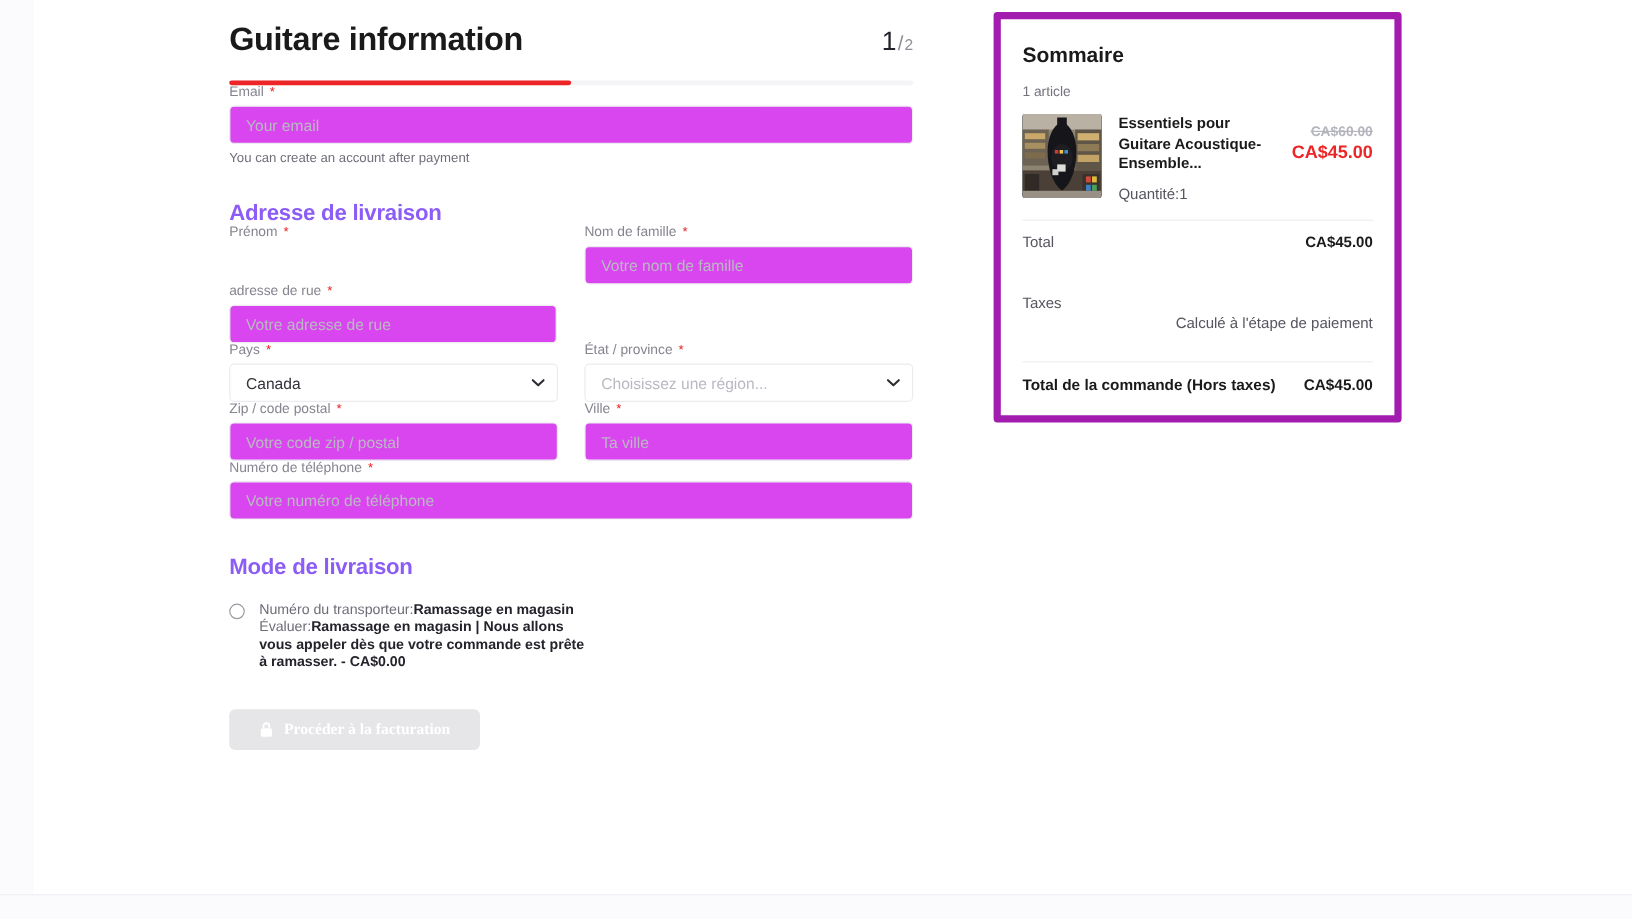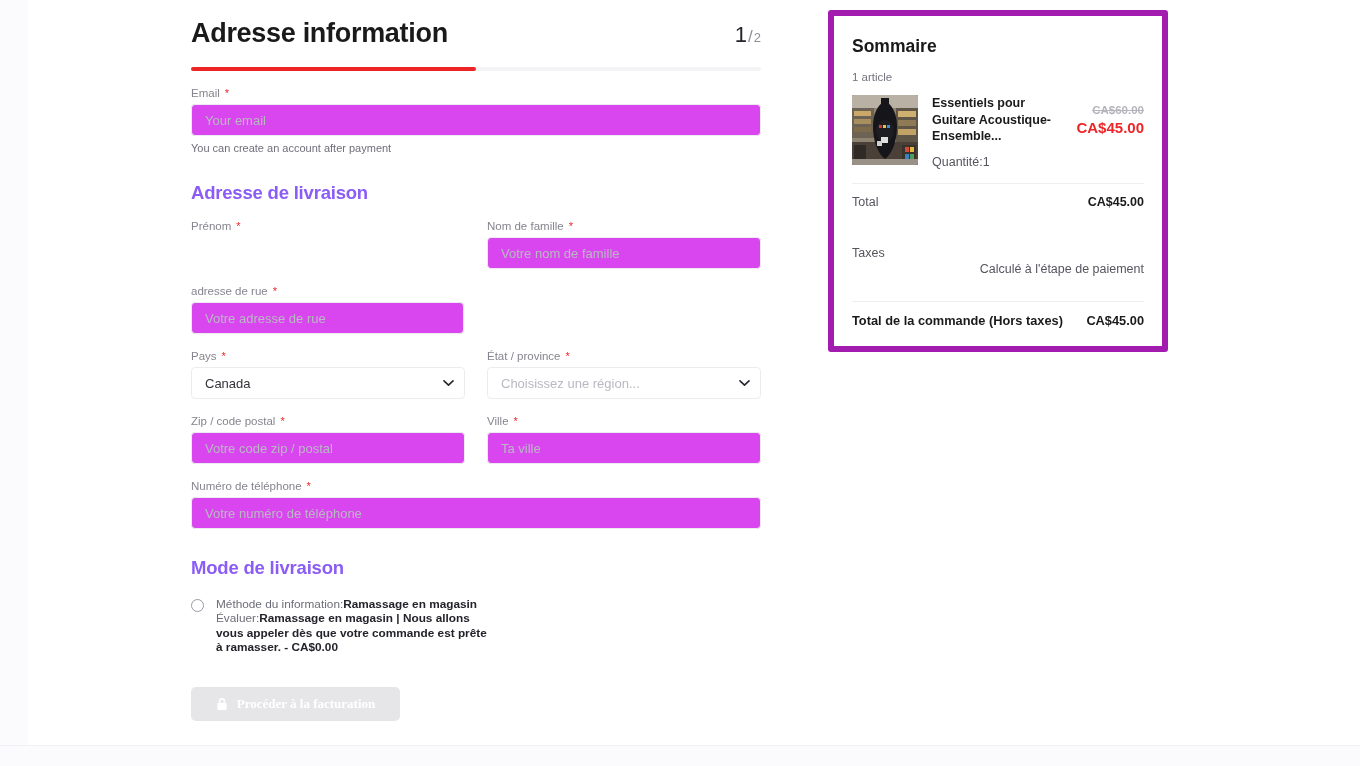--- a/index.html
+++ b/index.html
@@ -39,21 +39,21 @@
 
   .progress {
     position: relative; margin-top: 18px; width: 570px; height: 4px;
     background: #f4f4f7; border-radius: 2px;
   }
   .progress .bar {
     position: absolute; left: 0; top: 0; height: 4px;
     background: #ee2527; border-radius: 2px;
   }
 
-  .field { margin-top: 16px; }
+  .field { }
   .flabel {
     font-size: 11.5px; color: #85858f; margin-bottom: 5px;
     display: flex; align-items: center; gap: 5px;
   }
   .req { color: #ee2527; font-size: 11px; line-height: 1; }
   .inp {
     width: 100%; height: 32px; border: 1px solid #ececf0; border-radius: 4px;
     background: #d946ef; padding: 0 13px; font-size: 13px;
     font-family: "Liberation Sans", sans-serif; color: #33333b;
   }
@@ -143,21 +143,21 @@
 </head>
 <body>
 
 <div class="page">
   <div class="plate"></div>
   <div class="footer-rule"></div>
 
   <div class="form-col">
 
     <div class="head-row">
-      <div class="page-title">Adresse information</div>
+      <div class="page-title">Guitare information</div>
       <div class="step">
         <span class="cur">1</span><span class="sep">/</span><span class="tot">2</span>
       </div>
     </div>
 
     <div class="progress">
       <div class="bar" id="progress-bar" style="width: 50%; background: rgb(238, 37, 39);"></div>
     </div>
 
     <div class="field">
@@ -253,21 +253,21 @@
         <span class="req">*</span>
       </div>
       <input class="inp" type="text" placeholder="Votre numéro de téléphone" style="">
     </div>
 
     <div class="sect-title">Mode de livraison</div>
 
     <div class="ship-opt">
       <span class="radio"></span>
       <div class="ship-text">
-        <span>Méthode du information:</span><b>Ramassage en magasin</b>
+        <span>Numéro du transporteur:</span><b>Ramassage en magasin</b>
         <span>Évaluer:</span><b>Ramassage en magasin | Nous allons vous appeler dès que votre commande est prête à ramasser. - CA$0.00</b>
       </div>
     </div>
 
     <button class="pay-btn">
       <span style="line-height:0;">
         <svg width="12" height="14" viewBox="0 0 12 14">
           <rect x="1.4" y="5.8" width="9.2" height="7.2" rx="1.3" fill="#ffffff"></rect>
           <path d="M3.6 5.8V4.1a2.4 2.4 0 0 1 4.8 0v1.7" fill="none" stroke="#ffffff" stroke-width="1.5"></path>
         </svg>

